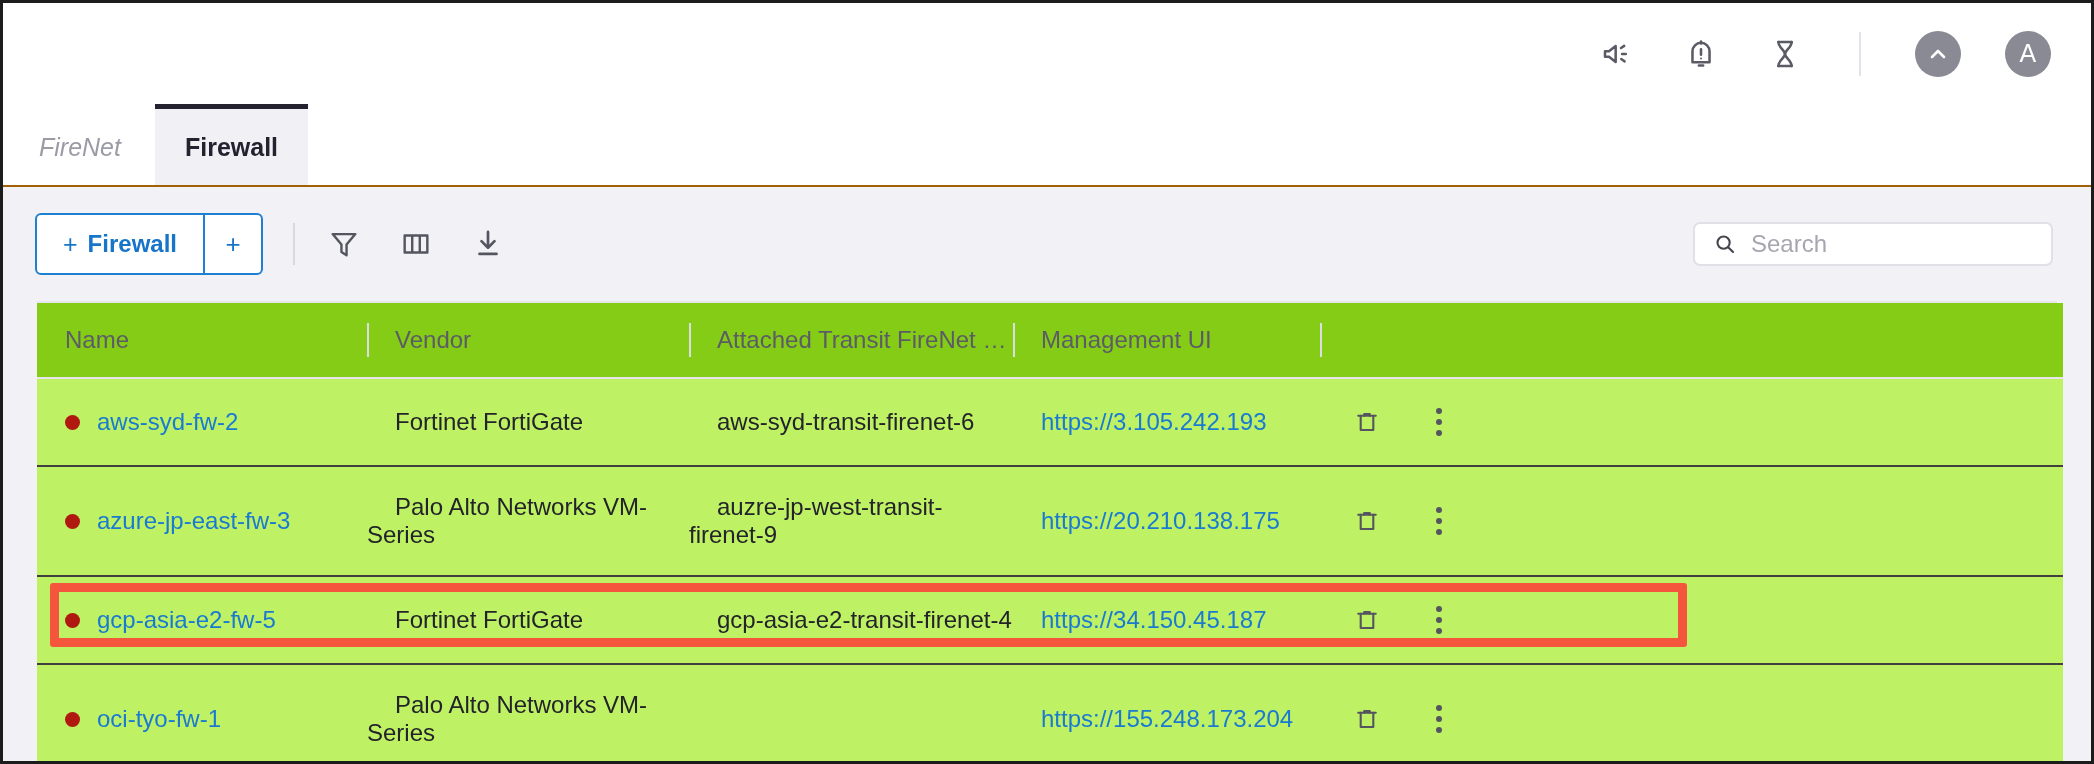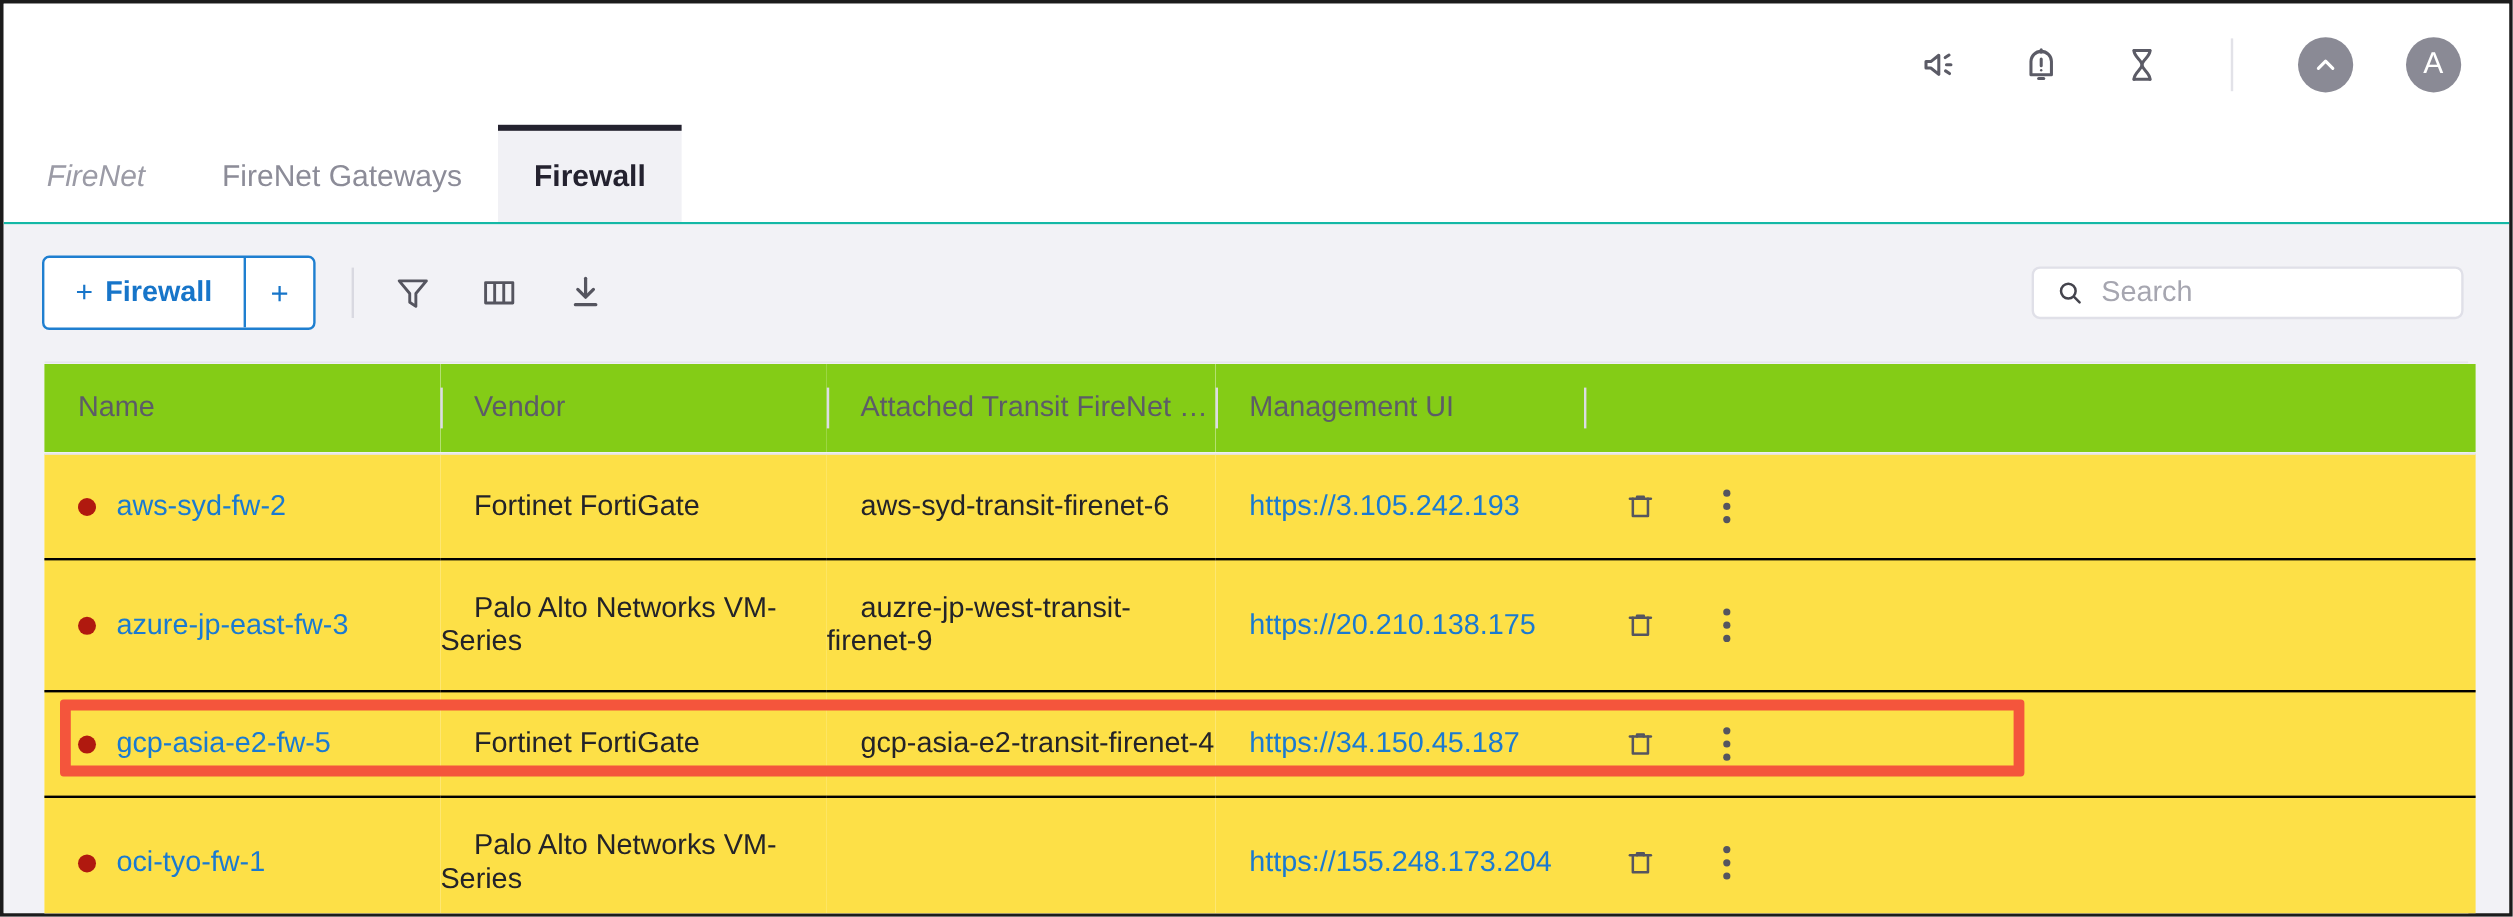--- a/index.html
+++ b/index.html
@@ -69,21 +69,21 @@
     line-height: 1;
     letter-spacing: .5px;
   }
 
   
   .tabbar {
     height: 83px;
     background: #ffffff;
     display: flex;
     align-items: stretch;
-    border-bottom: 2px solid #14b8a6;
+    border-bottom: 2px solid #a16207;
     box-sizing: border-box;
     padding-left: 8px;
   }
   .tab {
     display: flex;
     align-items: center;
     padding: 0 30px;
     font-size: 25px;
     color: #8c8c98;
     cursor: pointer;
@@ -245,23 +245,23 @@
     left: 0;
     top: 20px;
     bottom: 20px;
     width: 2px;
     background: #dcdce4;
   }
   table.grid td {
     font-size: 24px;
     color: #232329;
     padding: 26px 0;
-    border-bottom: 2px solid #000000;
+    border-bottom: 2px solid #404040;
     vertical-align: middle;
-    background: #fde047;
+    background: #bef264;
   }
   table.grid td .cellpad {
     padding-left: 28px;
   }
   .name-cell {
     display: flex;
     align-items: center;
     padding-left: 28px;
   }
   .dot {
@@ -370,21 +370,20 @@
 
       <div class="circle-btn">
         <span class="avatar-letter">A</span>
       </div>
 
     </div>
   </div>
 
   <div class="tabbar">
     <div class="tab crumb">FireNet</div>
-    <div class="tab">FireNet Gateways</div>
     <div class="tab active">Firewall</div>
   </div>
 
   <div class="content">
 
     <div class="toolbar">
 
       <div class="split-btn">
         <div class="main">
           <span class="plus">+</span>

